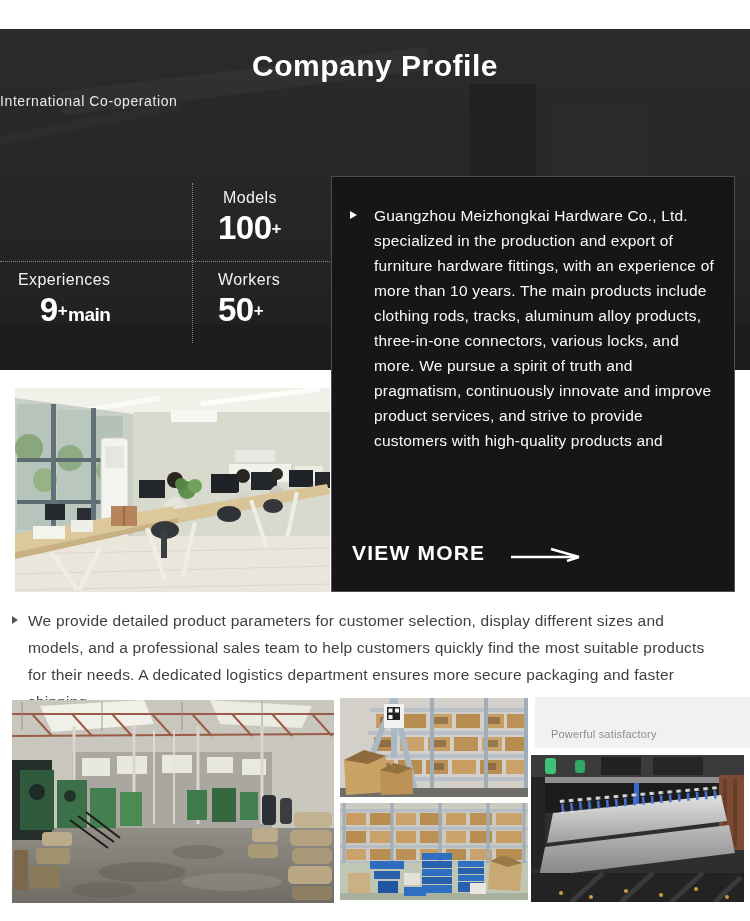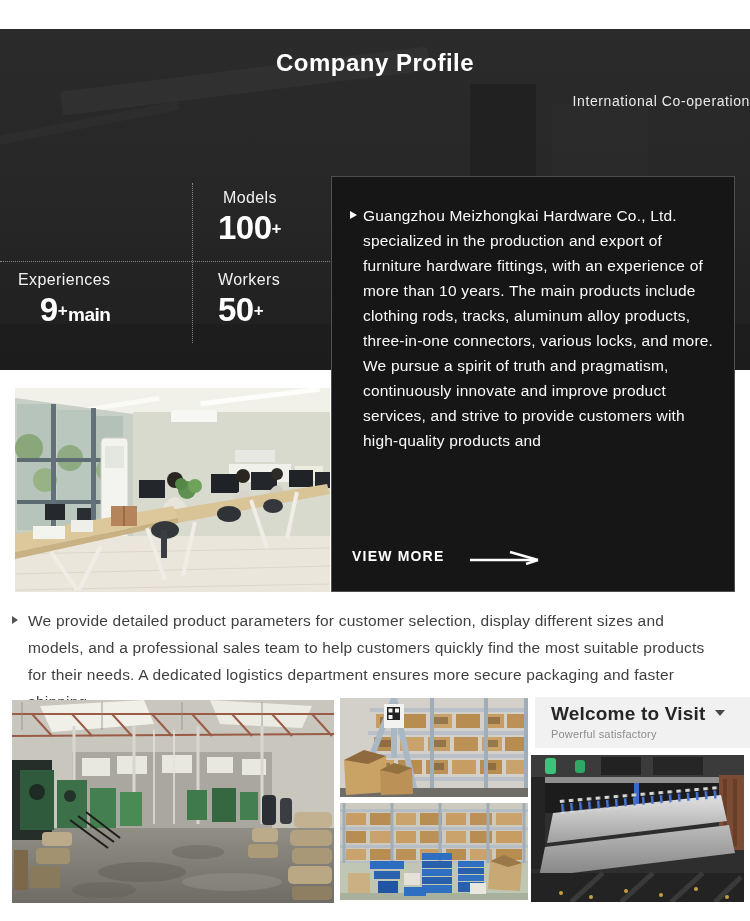--- a/index.html
+++ b/index.html
@@ -11,44 +11,44 @@
         background:linear-gradient(180deg,#2b2b2b 0%,#262626 55%,#1f1f1f 100%);overflow:hidden;}
   .hero .streak1{position:absolute;left:60px;top:40px;width:370px;height:24px;background:#3a3a3a;
         opacity:.45;transform:rotate(-7deg);border-radius:4px;}
   .hero .streak2{position:absolute;left:-30px;top:92px;width:210px;height:9px;background:#353535;
         opacity:.4;transform:rotate(-11deg);}
   .hero .panel1{position:absolute;left:470px;top:55px;width:66px;height:270px;background:#1d1d1d;opacity:.6;}
   .hero .panel2{position:absolute;left:552px;top:75px;width:96px;height:250px;background:#2f2f2f;opacity:.45;}
   .hero .band{position:absolute;left:0;top:295px;width:750px;height:46px;background:#191919;opacity:.5;}
 
   .hero-title{position:absolute;left:0;top:49px;width:100%;text-align:center;color:#ffffff;
-        font-size:24px;font-weight:700;letter-spacing:.5px;}
-  .hero-subtitle{position:absolute;left:0;top:93px;width:100%;text-align:right;color:#e9e9e9;
+        font-size:30px;font-weight:700;letter-spacing:.5px;}
+  .hero-subtitle{position:absolute;left:0;top:93px;width:100%;text-align:left;color:#e9e9e9;
         font-size:14px;letter-spacing:.6px;}
 
   
   .stats{position:absolute;left:0;top:183px;width:332px;height:162px;z-index:3;color:#fff;}
   .stats .vdiv{position:absolute;left:192px;top:0;height:160px;border-left:1px dotted rgba(255,255,255,.45);}
   .stats .hdiv{position:absolute;left:0;top:78px;width:332px;border-top:1px dotted rgba(255,255,255,.45);}
   .stat{position:absolute;}
   .stat.c0{left:18px;top:6px;} .stat.c1{left:218px;top:6px;text-align:center;}
   .stat.c2{left:18px;top:88px;text-align:right;} .stat.c3{left:218px;top:88px;}
   .stat-label{font-size:16px;font-weight:400;color:#f2f2f2;letter-spacing:.4px;}
   .stat-value{margin-top:3px;font-size:33px;font-weight:700;letter-spacing:-.5px;line-height:36px;}
   .stat-value .plus{font-size:17px;font-weight:700;vertical-align:top;position:relative;top:1px;}
   .stat-value .unit{font-size:19px;font-weight:700;margin-left:1px;}
 
   
   .about-box{position:absolute;left:331px;top:176px;width:404px;height:416px;z-index:6;
         background:#161616;border:1px solid #4f4f4f;box-sizing:border-box;padding:26px 20px 0 18px;}
-  .bullet-row{display:flex;gap:6px;color:#fafafa;font-size:15.5px;line-height:25px;letter-spacing:.2px;}
+  .bullet-row{display:flex;gap:17px;color:#fafafa;font-size:15.5px;line-height:25px;letter-spacing:.2px;}
   .bullet-marker{flex:0 0 auto;width:0;height:0;border-left:7px solid #ffffff;
         border-top:4.5px solid transparent;border-bottom:4.5px solid transparent;margin-top:8px;}
   .view-more{position:absolute;left:20px;bottom:26px;display:flex;align-items:center;gap:24px;
-        color:#ffffff;font-weight:700;font-size:14px;letter-spacing:1.2px;cursor:pointer;}
+        color:#ffffff;font-weight:700;font-size:21px;letter-spacing:1.2px;cursor:pointer;}
 
   
   .photo{position:absolute;overflow:hidden;}
   .photo svg{display:block;width:100%;height:100%;}
   .office-photo{left:15px;top:388px;width:315px;height:204px;z-index:2;}
   .factory-photo{left:12px;top:700px;width:322px;height:203px;}
   .shelves-top-photo{left:340px;top:698px;width:188px;height:99px;}
   .shelves-bottom-photo{left:340px;top:803px;width:188px;height:97px;}
   .machine-photo{left:531px;top:755px;width:213px;height:147px;}
 
@@ -395,21 +395,20 @@
       </g>
       <polygon points="150,58 182,60 180,88 148,86" fill="#c8a873"></polygon>
       <polygon points="150,58 164,52 182,60 168,64" fill="#9a7847"></polygon>
       <rect x="130" y="80" width="16" height="11" fill="#e8e6df"></rect>
       <rect x="8" y="70" width="22" height="20" fill="#cbb084"></rect>
       <rect x="64" y="70" width="16" height="12" fill="#e3e1d8"></rect>
     </svg>
   </div>
 
   <div class="visit-card">
-    <div class="visit-title"><span>Welcome to Visit</span><span class="visit-caret"></span></div>
     <div class="visit-subtitle">Powerful satisfactory</div>
   </div>
 
   <div class="photo machine-photo">
     <svg viewBox="0 0 213 147" preserveAspectRatio="none">
       <defs>
         <linearGradient id="sheet1" x1="0" y1="0" x2="0" y2="1">
           <stop offset="0" stop-color="#e2e2e2"></stop>
             <stop offset="1" stop-color="#9f9f9f"></stop>
         </linearGradient>

